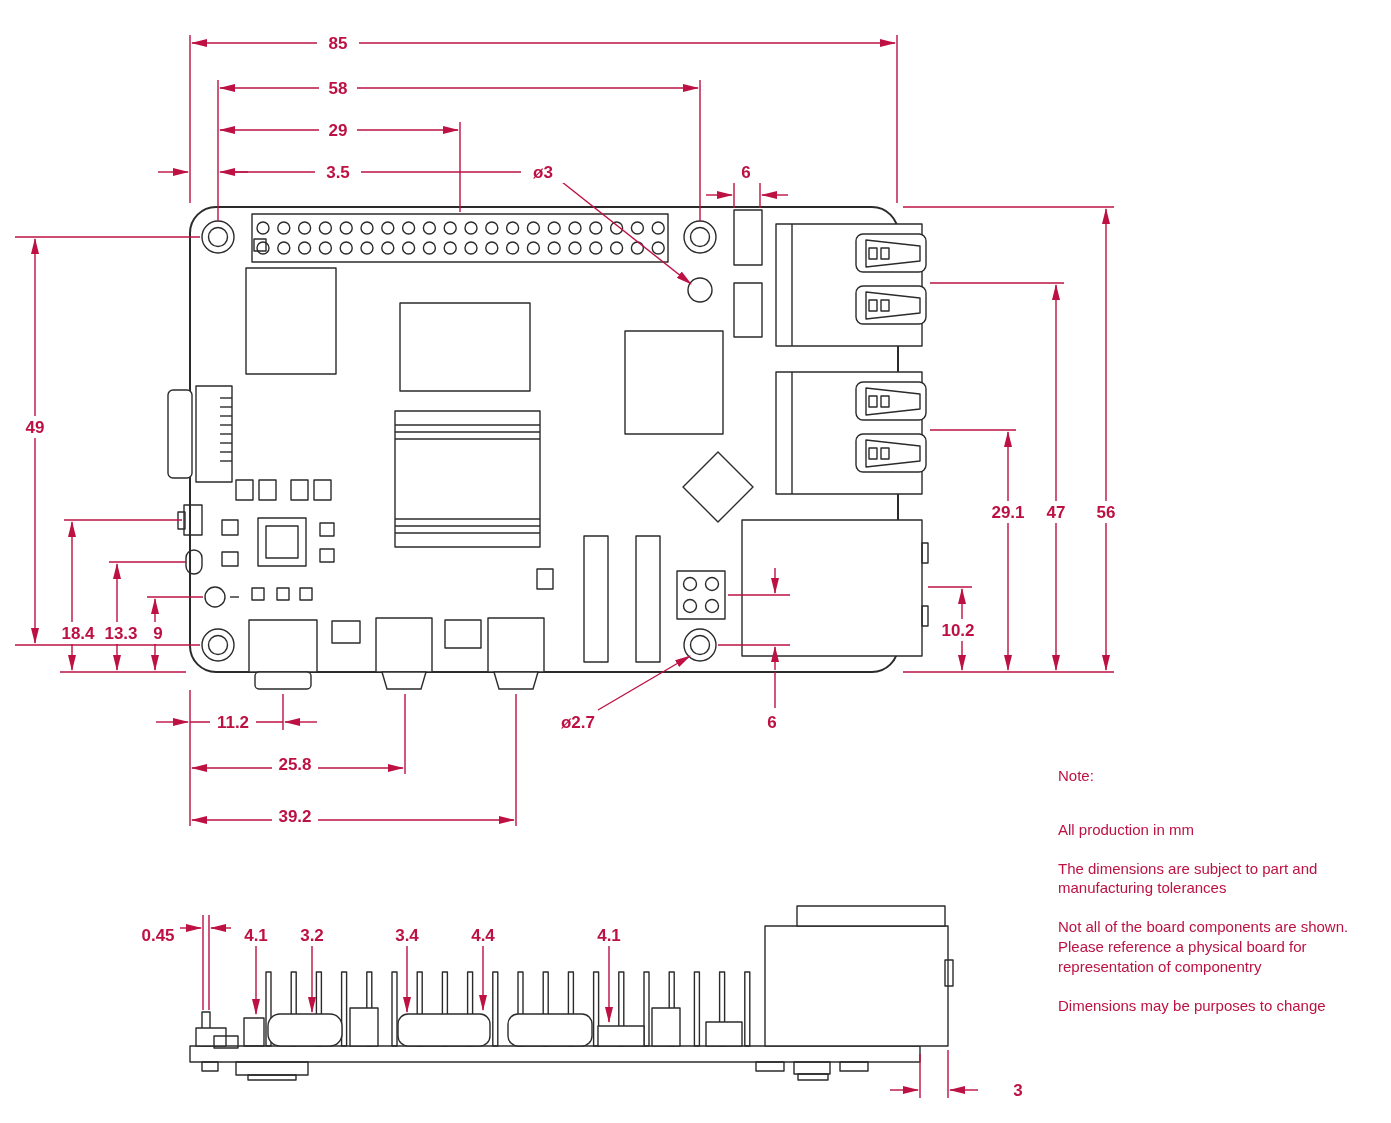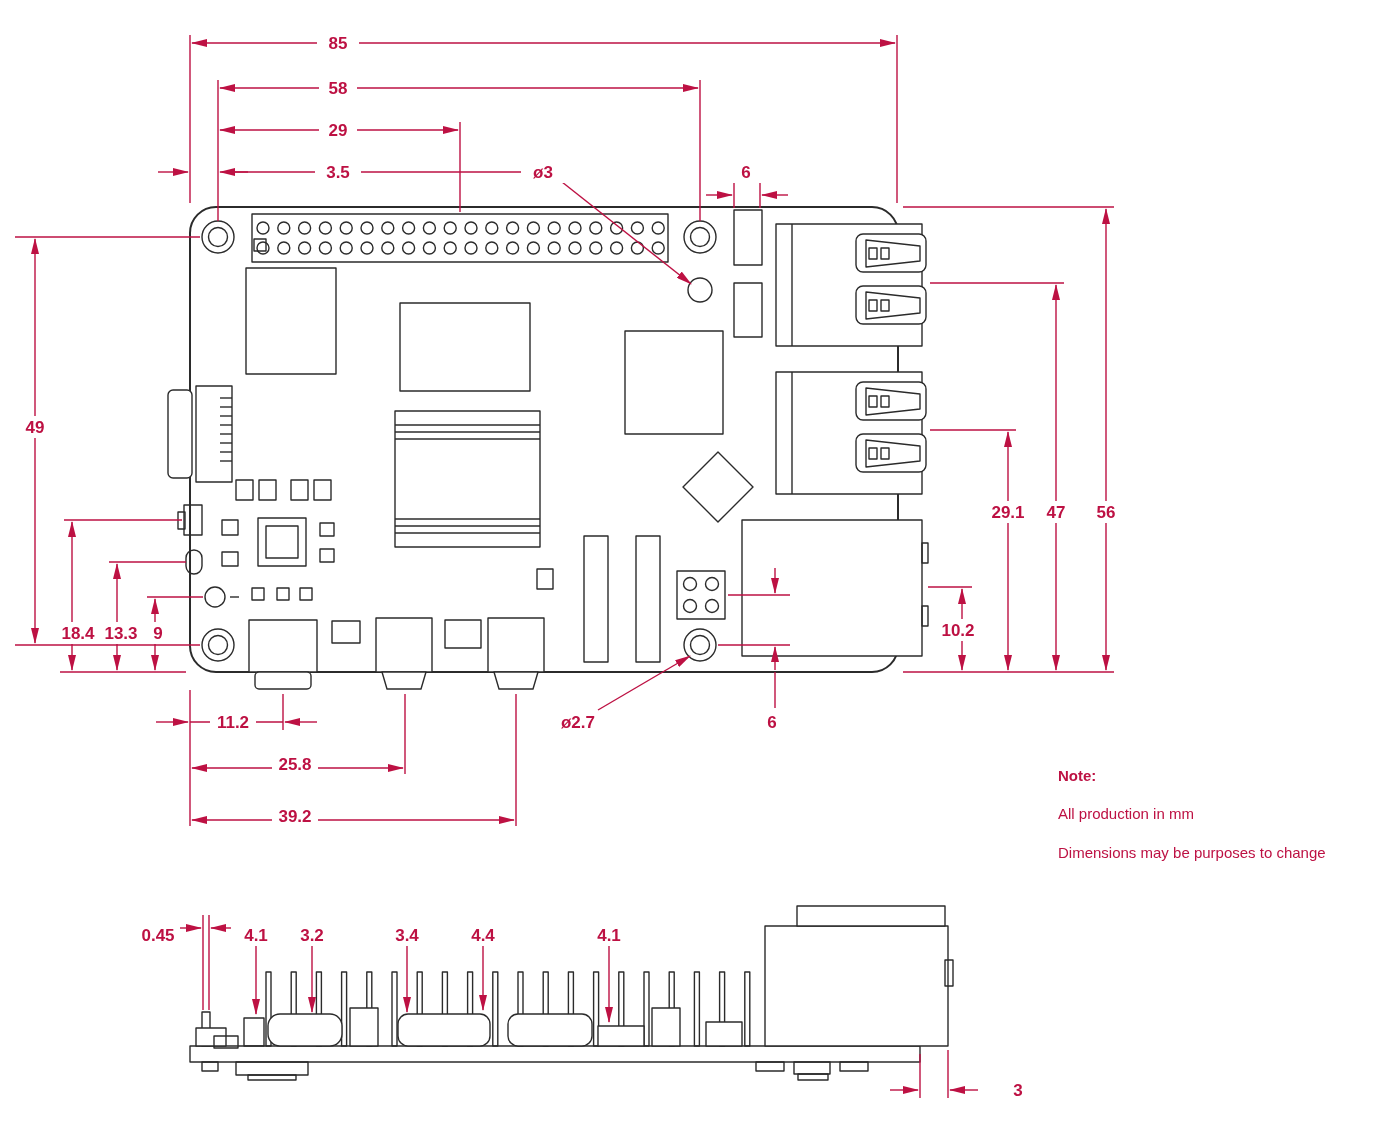--- a/index.html
+++ b/index.html
@@ -6,21 +6,21 @@
   html,body{margin:0;padding:0;background:#fff}
   body{width:1391px;height:1123px;position:relative;overflow:hidden;font-family:"Liberation Sans",sans-serif}
   svg{position:absolute;left:0;top:0}
   g.ln{stroke:var(--line);stroke-width:1.4;fill:none;stroke-linejoin:round}
   g.dim{stroke:var(--accent);stroke-width:1.4;fill:none}
   g.labels{fill:var(--accent);stroke:none;font-family:"Liberation Sans",sans-serif;font-size:17px;font-weight:bold}
   g.labels text{text-anchor:middle;dominant-baseline:central}
   g.labels rect{fill:#fff}
   #ah path{fill:var(--accent);stroke:none}
   .notes{position:absolute;left:1058px;top:766px;width:300px;color:var(--accent);font-size:15px;line-height:1.32}
-  .notes .notes-title{font-weight:bold;margin:0 0 18px 0}
+  .notes .notes-title{font-weight:normal;margin:0 0 34px 0}
   .notes p{margin:0 0 19px 0}
 </style>
 </head>
 <body>
 
 <svg width="1391" height="1123" viewBox="0 0 1391 1123">
   <defs>
     <marker id="ah" viewBox="0 0 16 8" refX="15" refY="4" markerWidth="16" markerHeight="8" markerUnits="userSpaceOnUse" orient="auto-start-reverse">
       <path d="M0,0 L16,4 L0,8 Z"></path>
     </marker>
@@ -344,14 +344,16 @@
     <text x="407" y="935">3.4</text>
     <text x="483" y="935">4.4</text>
     <text x="609" y="935">4.1</text>
     <text x="1018" y="1090">3</text>
   </g>
 </svg>
 
 <div class="notes">
   <div class="notes-title">Note:</div>
   <p>All production in mm</p>
+  <p>The dimensions are subject to part and manufacturing tolerances</p>
+  <p>Not all of the board components are shown. Please reference a physical board for representation of componentry</p>
   <p>Dimensions may be purposes to change</p>
 </div>
 
 </body></html>

